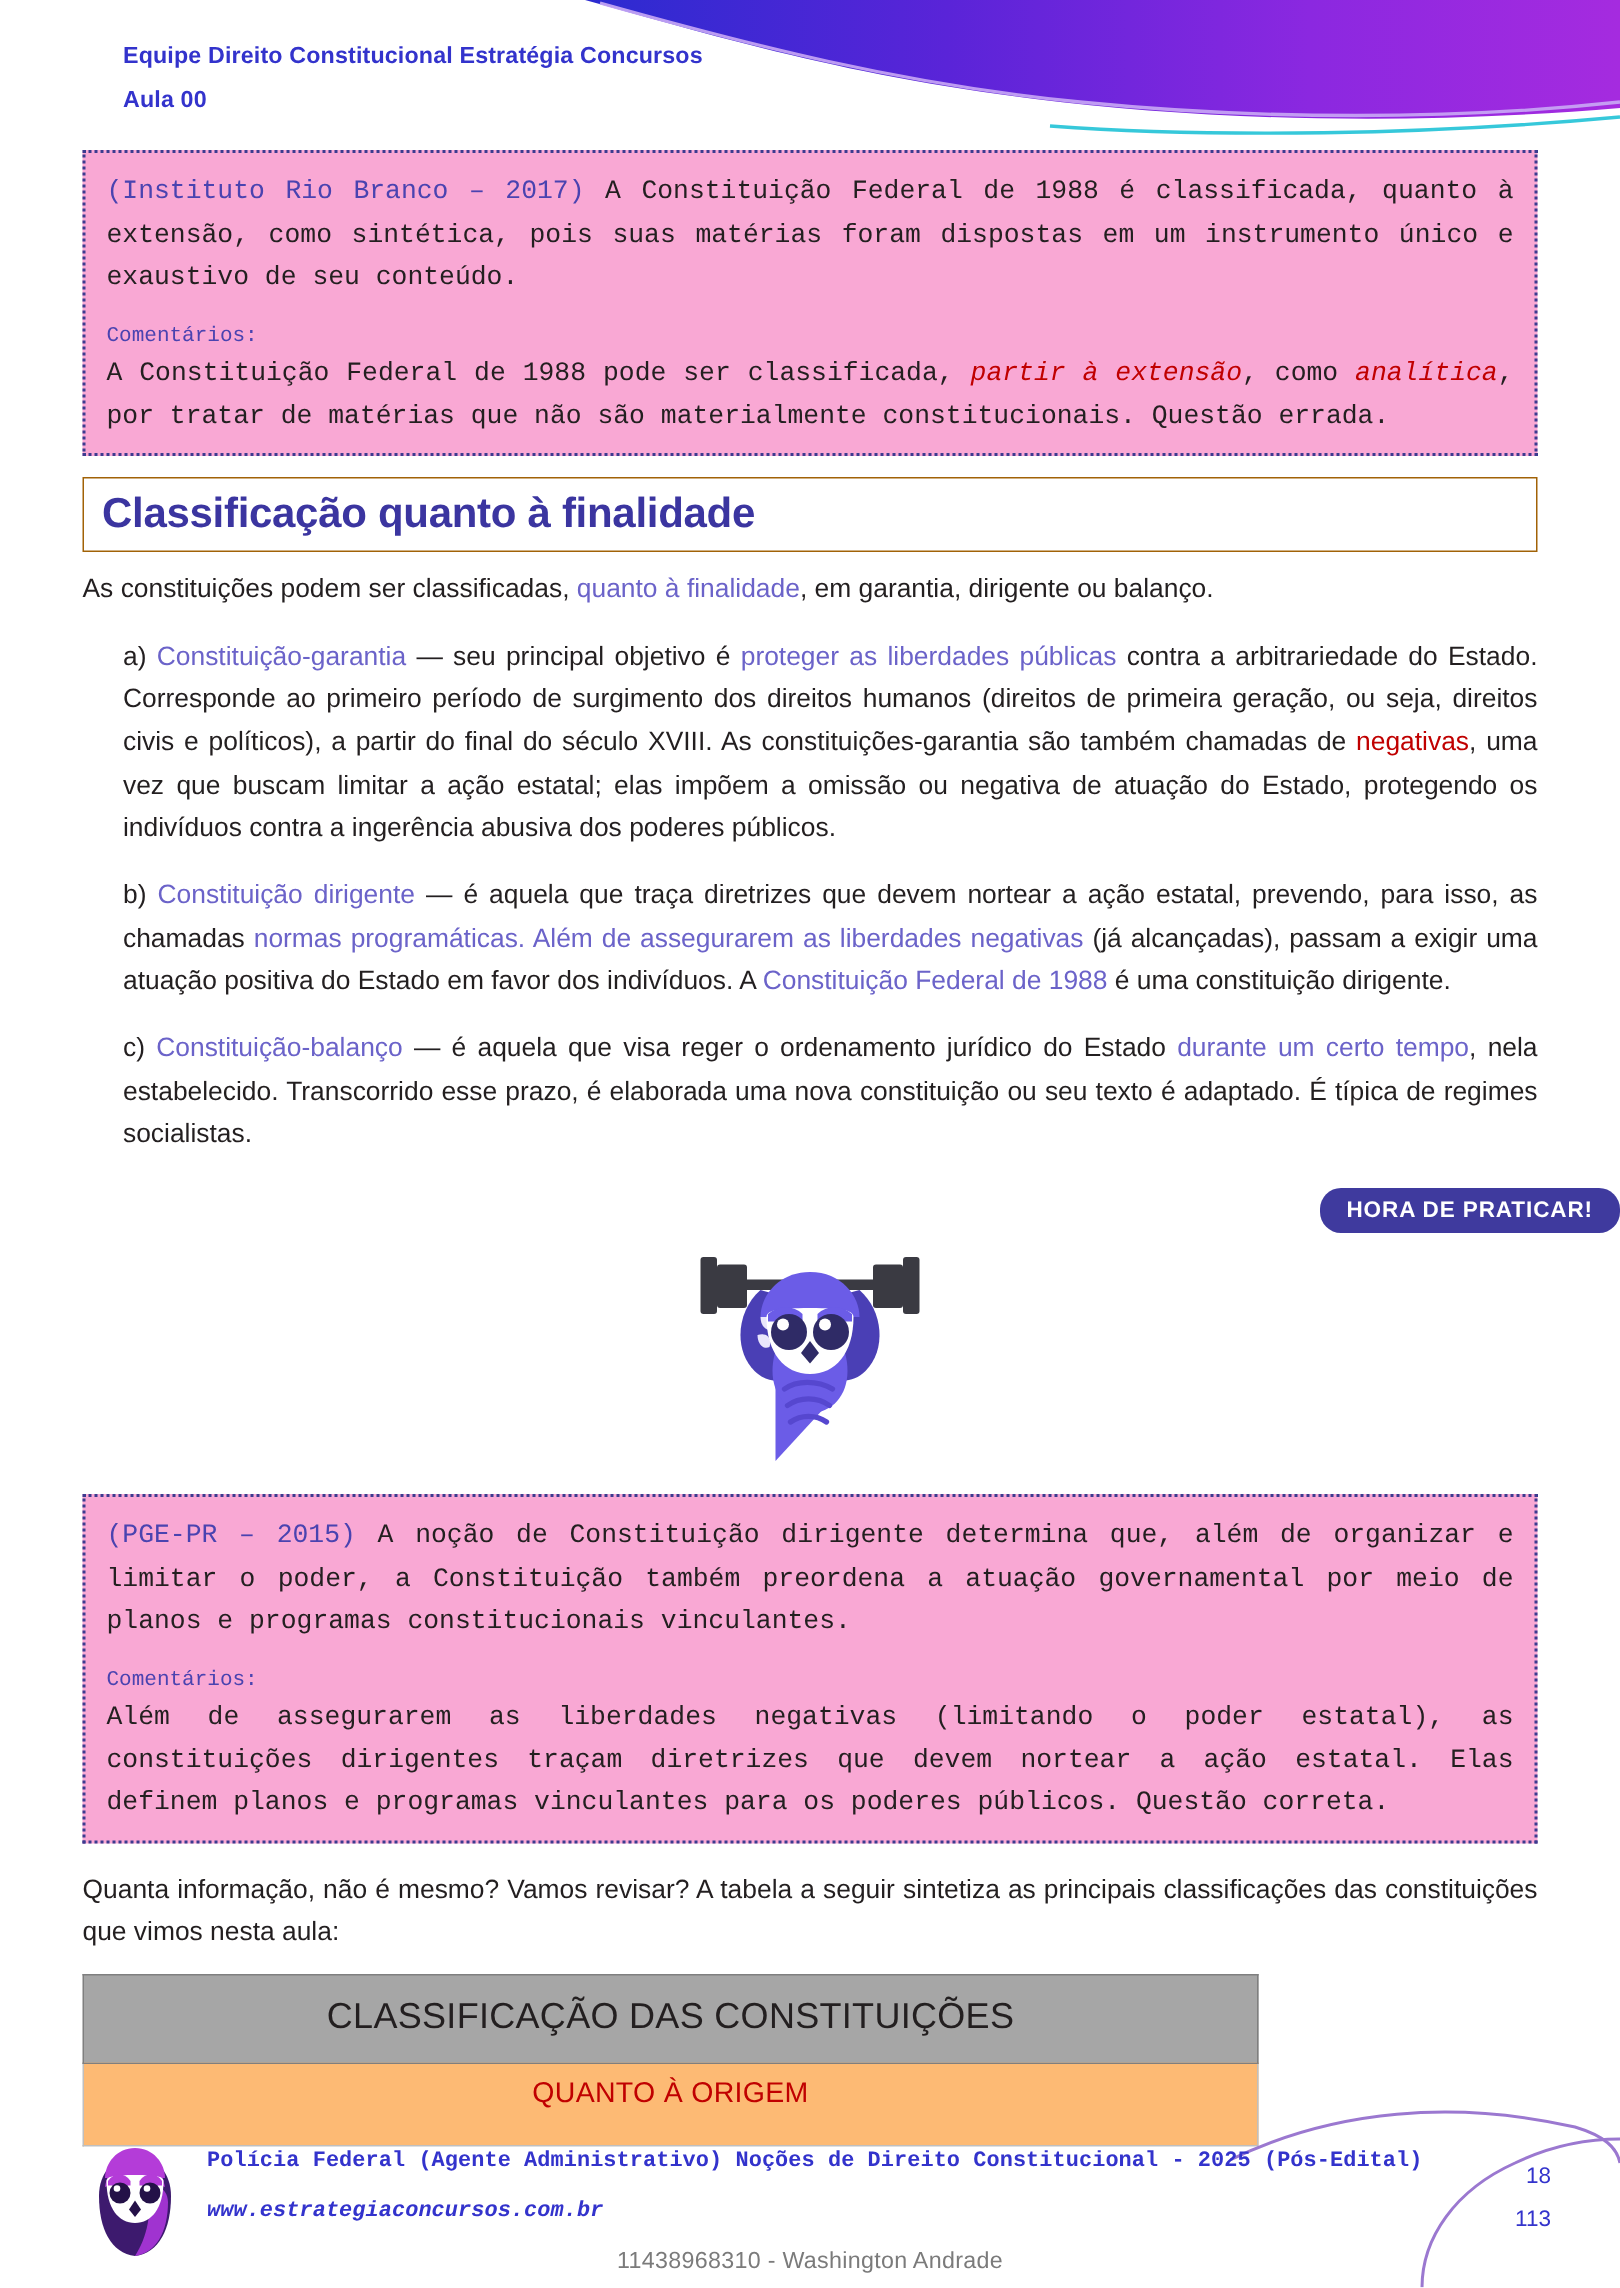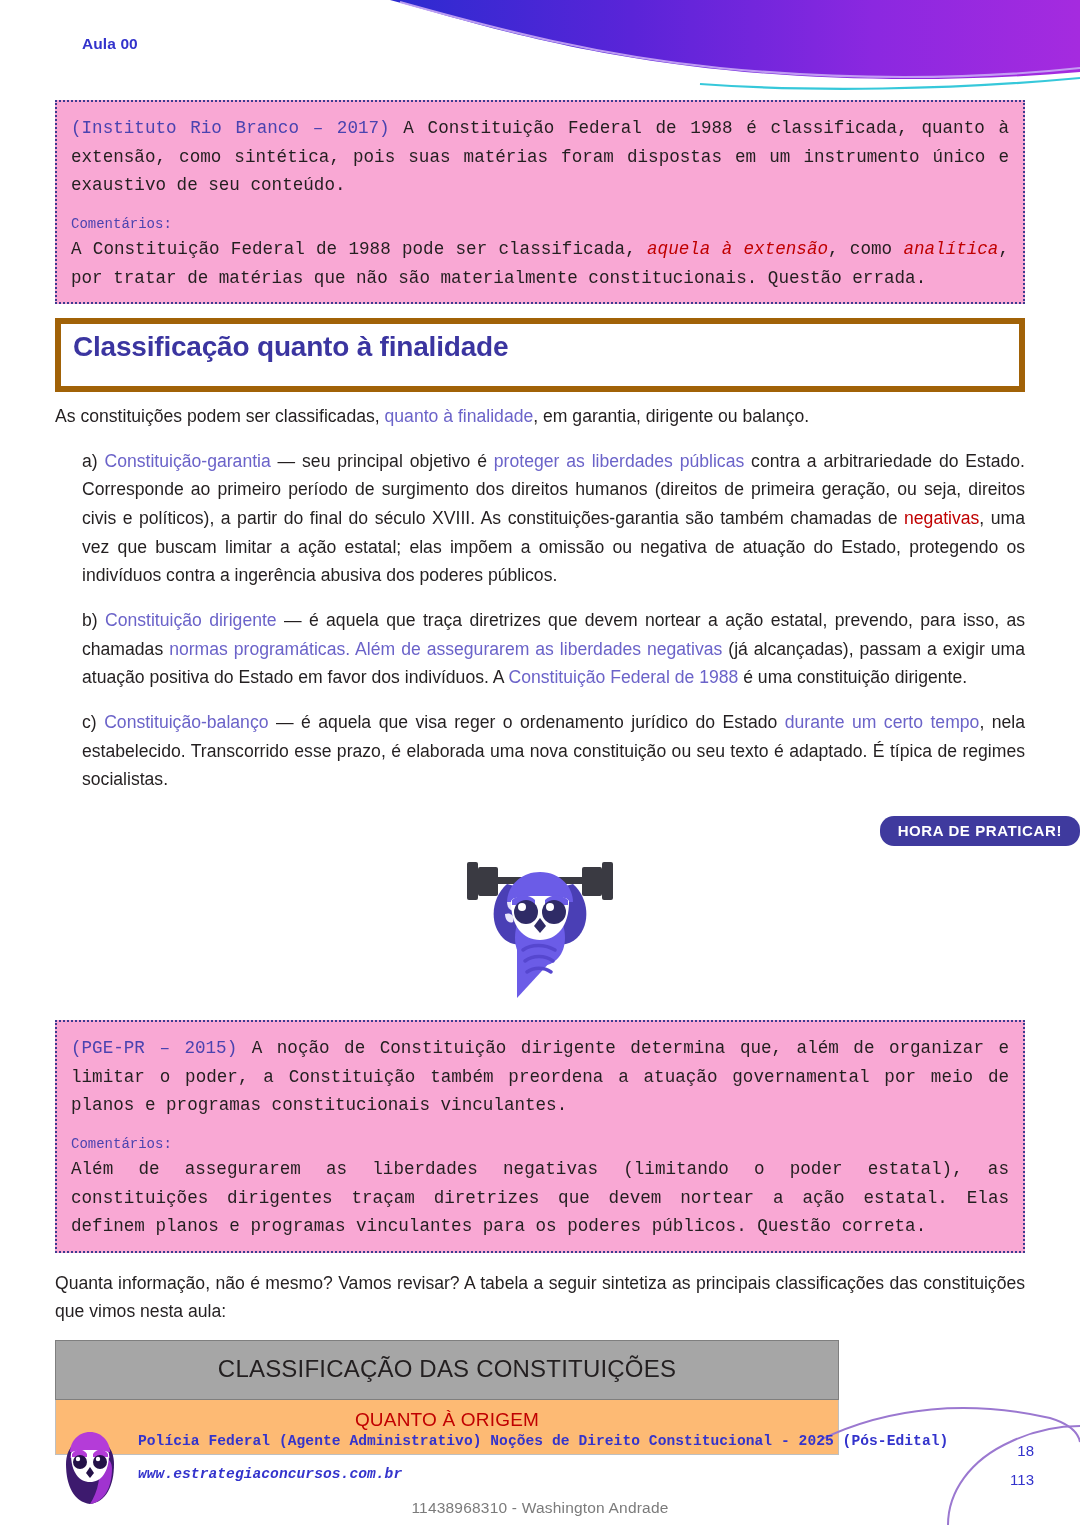--- a/index.html
+++ b/index.html
@@ -90,22 +90,22 @@
   }
 
   .red-italic {
     color: #c00000;
     font-style: italic;
   }
 
   
   .section-heading {
     margin: 14px 55px 0 55px;
-    border: 6px solid #a16207;
-    padding: 7px 12px 23px 12px;
+    border: 1px solid #a16207;
+    padding: 7px 12px 9px 12px;
     background: #ffffff;
   }
 
   .section-heading-text {
     font-size: 28px;
     font-weight: bold;
     color: #3b35a0;
     letter-spacing: -0.2px;
   }
 
@@ -286,33 +286,34 @@
     <path d="M 540,0 L 1080,0 L 1080,40 C 980,22 800,6 660,2 C 600,0 560,0 540,0 Z" fill="url(#waveGrad2)"></path>
 
     <path d="M 390,0 L 1080,0 L 1080,72 C 940,84 800,80 690,66 C 560,50 470,22 390,0 Z" fill="url(#waveGrad)"></path>
 
     <path d="M 400,2 C 500,30 600,56 720,68 C 840,80 970,80 1080,68" fill="none" stroke="#c9a8f5" stroke-width="2.2" opacity="0.9"></path>
 
     <path d="M 700,84 C 810,92 950,90 1080,78" fill="none" stroke="#2bc5d8" stroke-width="2.2" opacity="0.95"></path>
   </svg>
 
   <div class="header-titles">
+    <div class="header-line1">Equipe Direito Constitucional Estratégia Concursos</div>
     <div class="header-line2">Aula 00</div>
   </div>
 </div>
 
 <div class="content">
 
   <div class="question-box">
     <p class="q-text">
       <span class="q-source">(Instituto Rio Branco – 2017)</span><span> A Constituição Federal de 1988 é classificada, quanto à extensão, como sintética, pois suas matérias foram dispostas em um instrumento único e exaustivo de seu conteúdo.</span>
     </p>
     <p class="q-label">Comentários:</p>
     <p class="q-text">
-      <span>A Constituição Federal de 1988 pode ser classificada, </span><span class="red-italic">aquela à extensão</span><span>, como </span><span class="red-italic">analítica</span><span>, por tratar de matérias que não são materialmente constitucionais. Questão errada.</span>
+      <span>A Constituição Federal de 1988 pode ser classificada, </span><span class="red-italic">partir à extensão</span><span>, como </span><span class="red-italic">analítica</span><span>, por tratar de matérias que não são materialmente constitucionais. Questão errada.</span>
     </p>
   </div>
 
   <div class="section-heading">
     <div class="section-heading-text">Classificação quanto à finalidade</div>
   </div>
 
   <p class="body-par">
     <span>As constituições podem ser classificadas, </span><span class="lilac">quanto à finalidade</span><span>, em garantia, dirigente ou balanço.</span>
   </p>

